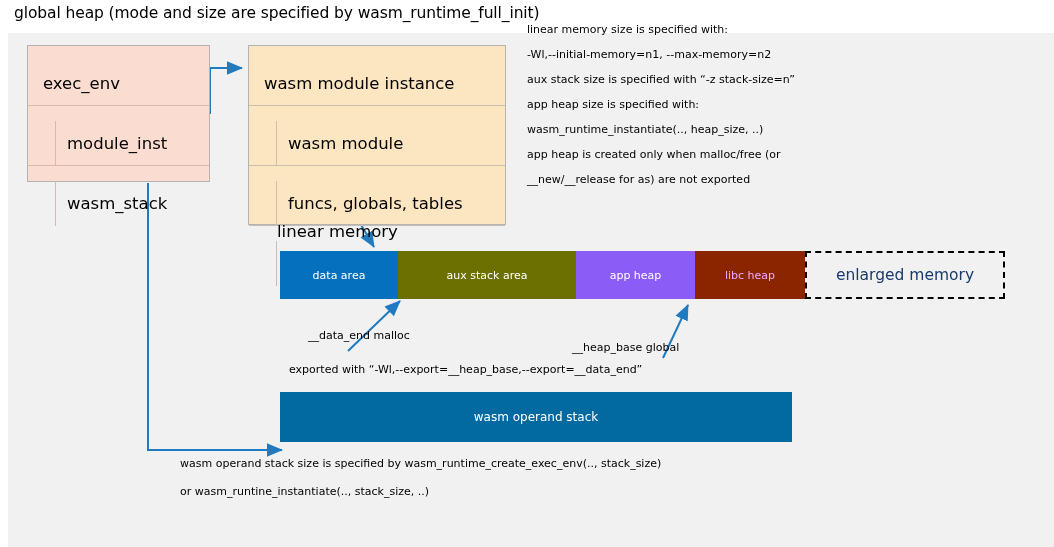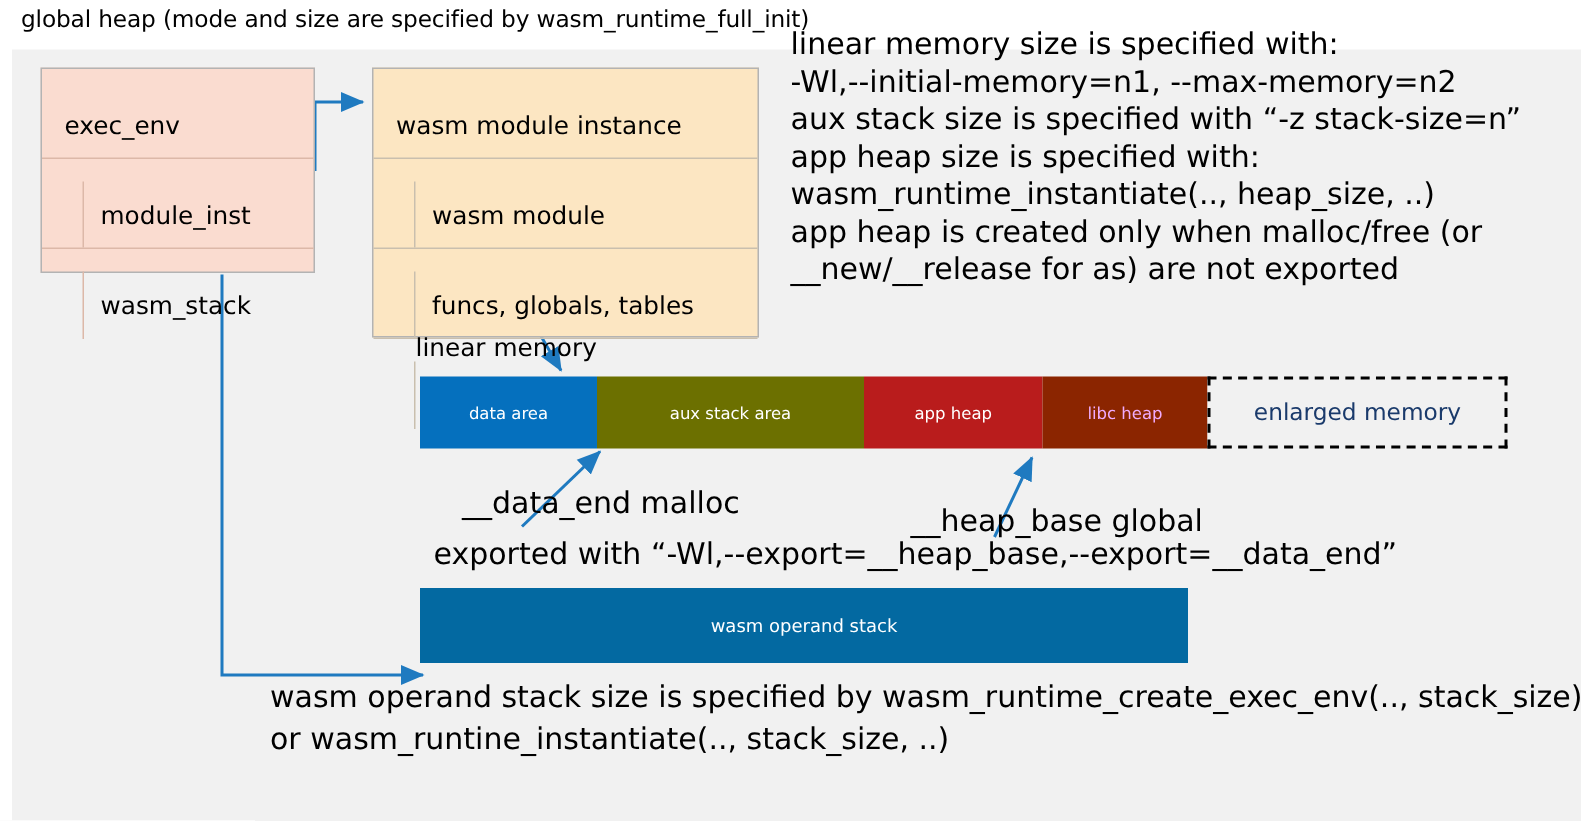--- a/index.html
+++ b/index.html
@@ -45,24 +45,24 @@
   #lmbar .seg.dashed{
     border:2.5px dashed #000;background:#f1f1f1;color:#1a3a6b;font-size:15.5px;
   }
 
   
   #opstack{position:absolute;left:280px;top:392px;width:512px;height:50px;
            background:#0369a1;display:flex;align-items:center;justify-content:center;
            color:#fff;font-size:12px;}
 
   
-  .note{position:absolute;font-size:20px;color:#000;line-height:25px;white-space:nowrap;}
+  .note{position:absolute;font-size:11px;color:#000;line-height:25px;white-space:nowrap;}
   #right-note{left:527px;top:17px;}
   #dataend{left:308px;top:323px;}
-  #heapbase{left:607px;top:335px;}
+  #heapbase{left:572px;top:335px;}
   #exported{left:289px;top:357px;}
   #bottom-note{left:180px;top:450px;line-height:28px;}
 
   svg#wires{position:absolute;left:0;top:0;width:1046px;height:514px;overflow:visible;}
 </style>
 </head>
 <body>
 
 <div id="title">global heap (mode and size are specified by wasm_runtime_full_init)</div>
 
@@ -130,21 +130,21 @@
     <div>app heap size is specified with:</div>
     <div>    wasm_runtime_instantiate(.., heap_size, ..)</div>
     <div>app heap is created only when malloc/free (or</div>
     <div>__new/__release for as) are not exported</div>
   </div>
 
 <div id="lm-label">linear memory</div>
 <div id="lmbar">
     <div class="seg" style="width: 118px; background: rgb(5, 112, 190); color: rgb(255, 255, 255);">data area</div>
     <div class="seg" style="width: 178px; background: rgb(108, 112, 0); color: rgb(255, 255, 255);">aux stack area</div>
-    <div class="seg" style="width: 119px; background: #b91c1c; color: rgb(255, 255, 255);">app heap</div>
+    <div class="seg" style="width: 119px; background: #8b5cf6; color: rgb(255, 255, 255);">app heap</div>
     <div class="seg" style="width: 110px; background: rgb(139, 37, 0); color: #f0abfc;">libc heap</div>
     <div class="seg dashed" style="width: 200px; color: rgb(26, 58, 107);">enlarged memory</div>
   </div>
 
 <div class="note" id="dataend">__data_end malloc</div>
 <div class="note" id="heapbase">__heap_base global</div>
 <div class="note" id="exported">exported with “-Wl,--export=__heap_base,--export=__data_end”</div>
 
 <div id="opstack">
   <span>wasm operand stack</span>

